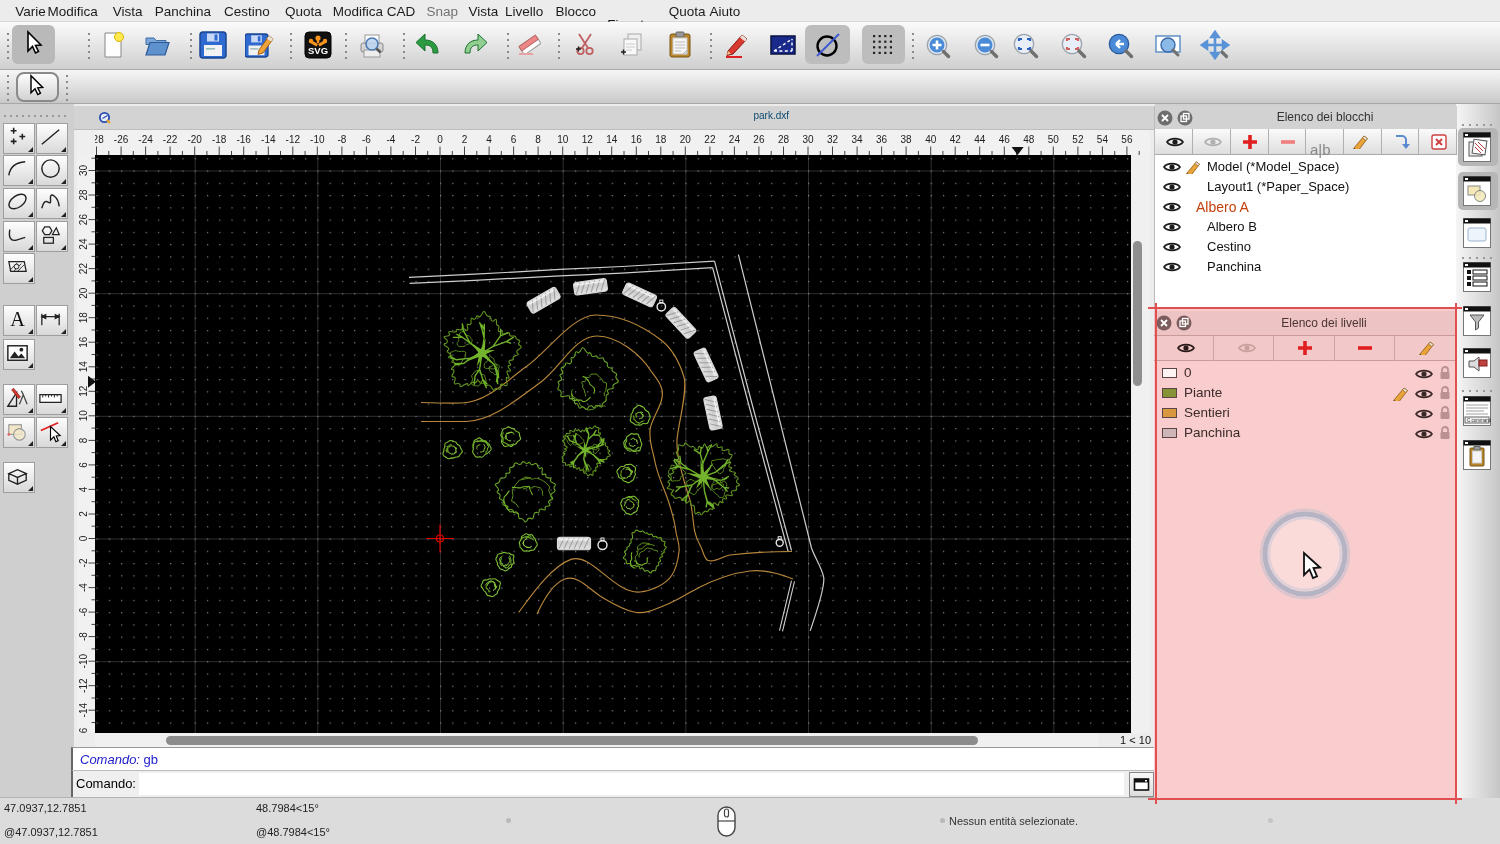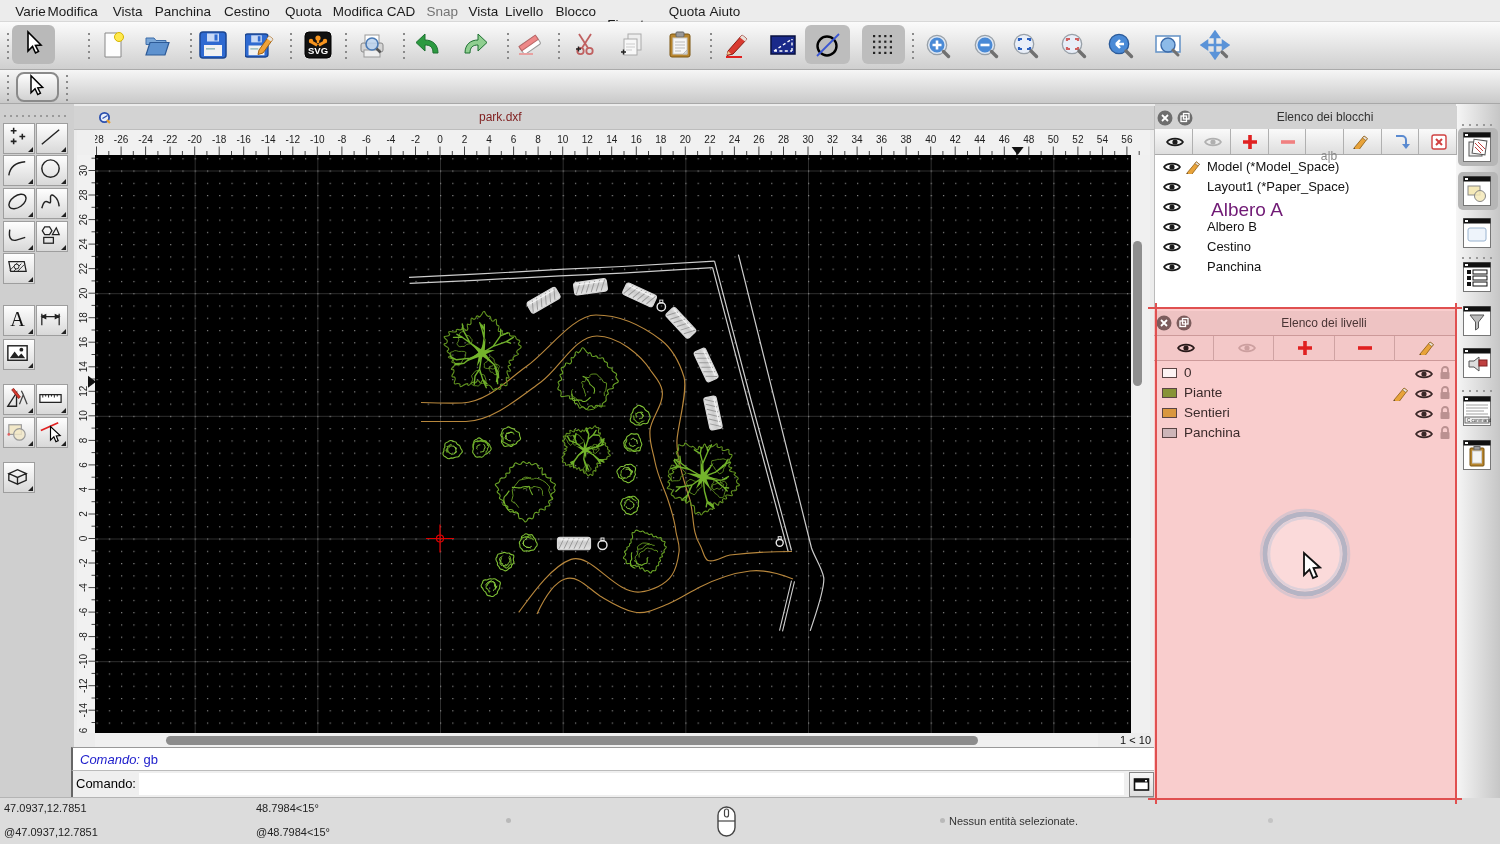--- a/index.html
+++ b/index.html
@@ -358,21 +358,21 @@
         <path d="M5,11 l9,-4 9,4 -9,4z M5,11 v7 l9,4 v-7 M23,11 v7 l-9,4" fill="none" stroke="#222" stroke-width="1.4"></path>
       </svg><div style="position:absolute;right:1px;bottom:1px;width:0;height:0;border-left:5px solid transparent;border-bottom:5px solid #222"></div></div>
   </div>
 <div class="abs" style="left:74px;top:104px;width:1081px;height:643px;background:#ececec"></div>
 <div class="abs" style="left:74px;top:106px;width:1081px;height:24px;background:#d3d3d3;border-bottom:1px solid #bdbdbd">
     <svg class="abs" style="left:25px;top:6px" width="12" height="12" viewBox="0 0 12 12">
       <circle cx="5.5" cy="5.5" r="4.6" fill="#e8eefa" stroke="#2a4fae" stroke-width="1.8"></circle>
       <path d="M8,8 l3,3" stroke="#e8a030" stroke-width="2.2"></path>
       <path d="M3.5,6.5 l5,-3" stroke="#2a4fae" stroke-width="1.2"></path>
     </svg>
-    <div class="abs" style="left:405px;top:4px;width:310px;text-align:left;font-size:12px;color:#7f1d1d">park.dxf</div>
+    <div class="abs" style="left:405px;top:4px;width:310px;text-align:right;font-size:10px;color:#0c4a6e">park.dxf</div>
   </div>
 <svg width="1055" height="25" style="position:absolute;left:95px;top:130px;background:#f1f1f1">
     <line x1="1.5" y1="16.5" x2="1.5" y2="25" stroke="#444" stroke-width="1"></line>
     <text x="1.5" y="13" font-size="10" fill="#222" text-anchor="middle" font-family="Liberation Sans">-28</text>
     <line x1="13.8" y1="21" x2="13.8" y2="25" stroke="#444" stroke-width="1"></line>
     <line x1="26.1" y1="16.5" x2="26.1" y2="25" stroke="#444" stroke-width="1"></line>
     <text x="26.1" y="13" font-size="10" fill="#222" text-anchor="middle" font-family="Liberation Sans">-26</text>
     <line x1="38.3" y1="21" x2="38.3" y2="25" stroke="#444" stroke-width="1"></line>
     <line x1="50.6" y1="16.5" x2="50.6" y2="25" stroke="#444" stroke-width="1"></line>
     <text x="50.6" y="13" font-size="10" fill="#222" text-anchor="middle" font-family="Liberation Sans">-24</text>
@@ -903,21 +903,21 @@
       <svg class="abs" style="left:49px;top:7px" width="18.0" height="12.0" viewBox="0 0 18 12">
         <path d="M1,6 C4,1.5 14,1.5 17,6 C14,10.5 4,10.5 1,6 Z" fill="none" stroke="#b0b0b0" stroke-width="1.6"></path>
         <circle cx="9" cy="6" r="2.6" fill="#b0b0b0"></circle>
       </svg>
       <svg class="abs" style="left:85px;top:3px" width="20" height="20">
         <path d="M10,3 v14 M3,10 h14" stroke="#e02020" stroke-width="3.6"></path>
       </svg>
       <svg class="abs" style="left:123px;top:3px" width="20" height="20">
         <path d="M3,10 h14" stroke="#f08080" stroke-width="3.6"></path>
       </svg>
-      <div class="abs" style="left:155px;top:20px;width:38px;text-align:center;font-size:12px;color:#888">a|b</div>
+      <div class="abs" style="left:155px;top:12px;width:38px;font-size:15px;color:#888">a|b</div>
       <svg class="abs" style="left:198px;top:4px" width="16" height="16" viewBox="0 0 16 16">
         <path d="M1,15 L11,3 l3.4,2.6 L5,18 l-4.4,1.4z" fill="#e8a33a" stroke="#8a5a10" stroke-width="0.8"></path>
         <path d="M11,3 l3.4,2.6 -1.5,1.9 -3.4,-2.6z" fill="#e8e0d8" stroke="#8a5a10" stroke-width="0.6"></path>
         <path d="M1,15 l1.8,1.3 -2.6,0.9z" fill="#333"></path>
       </svg>
       <svg class="abs" style="left:236px;top:3px" width="20" height="20">
         <path d="M5,4 h6 a4,4 0 0 1 4,4 v5" fill="none" stroke="#5a8ad0" stroke-width="2"></path>
         <path d="M15,17 l-4,-5 h8z" fill="#5a8ad0"></path>
       </svg>
       <svg class="abs" style="left:274px;top:3px" width="20" height="20">
@@ -937,21 +937,21 @@
     <span class="abs" style="left:52px;top:53px;font-size:13px;color:#111">Model (*Model_Space)</span>
     <svg class="abs" style="left:8px;top:75px" width="18.0" height="12.0" viewBox="0 0 18 12">
       <path d="M1,6 C4,1.5 14,1.5 17,6 C14,10.5 4,10.5 1,6 Z" fill="none" stroke="#1a1a1a" stroke-width="1.6"></path>
       <circle cx="9" cy="6" r="2.6" fill="#1a1a1a"></circle>
     </svg>
     <span class="abs" style="left:52px;top:73px;font-size:13px;color:#111">Layout1 (*Paper_Space)</span>
     <svg class="abs" style="left:8px;top:95px" width="18.0" height="12.0" viewBox="0 0 18 12">
       <path d="M1,6 C4,1.5 14,1.5 17,6 C14,10.5 4,10.5 1,6 Z" fill="none" stroke="#1a1a1a" stroke-width="1.6"></path>
       <circle cx="9" cy="6" r="2.6" fill="#1a1a1a"></circle>
     </svg>
-    <span class="abs" style="left:56px;top:93px;font-size:19px;color:#701a75">Albero A</span>
+    <span class="abs" style="left:41px;top:93px;font-size:14px;color:#c2410c">Albero A</span>
     <svg class="abs" style="left:8px;top:115px" width="18.0" height="12.0" viewBox="0 0 18 12">
       <path d="M1,6 C4,1.5 14,1.5 17,6 C14,10.5 4,10.5 1,6 Z" fill="none" stroke="#1a1a1a" stroke-width="1.6"></path>
       <circle cx="9" cy="6" r="2.6" fill="#1a1a1a"></circle>
     </svg>
     <span class="abs" style="left:52px;top:113px;font-size:13px;color:#111">Albero B</span>
     <svg class="abs" style="left:8px;top:135px" width="18.0" height="12.0" viewBox="0 0 18 12">
       <path d="M1,6 C4,1.5 14,1.5 17,6 C14,10.5 4,10.5 1,6 Z" fill="none" stroke="#1a1a1a" stroke-width="1.6"></path>
       <circle cx="9" cy="6" r="2.6" fill="#1a1a1a"></circle>
     </svg>
     <span class="abs" style="left:52px;top:133px;font-size:13px;color:#111">Cestino</span>

